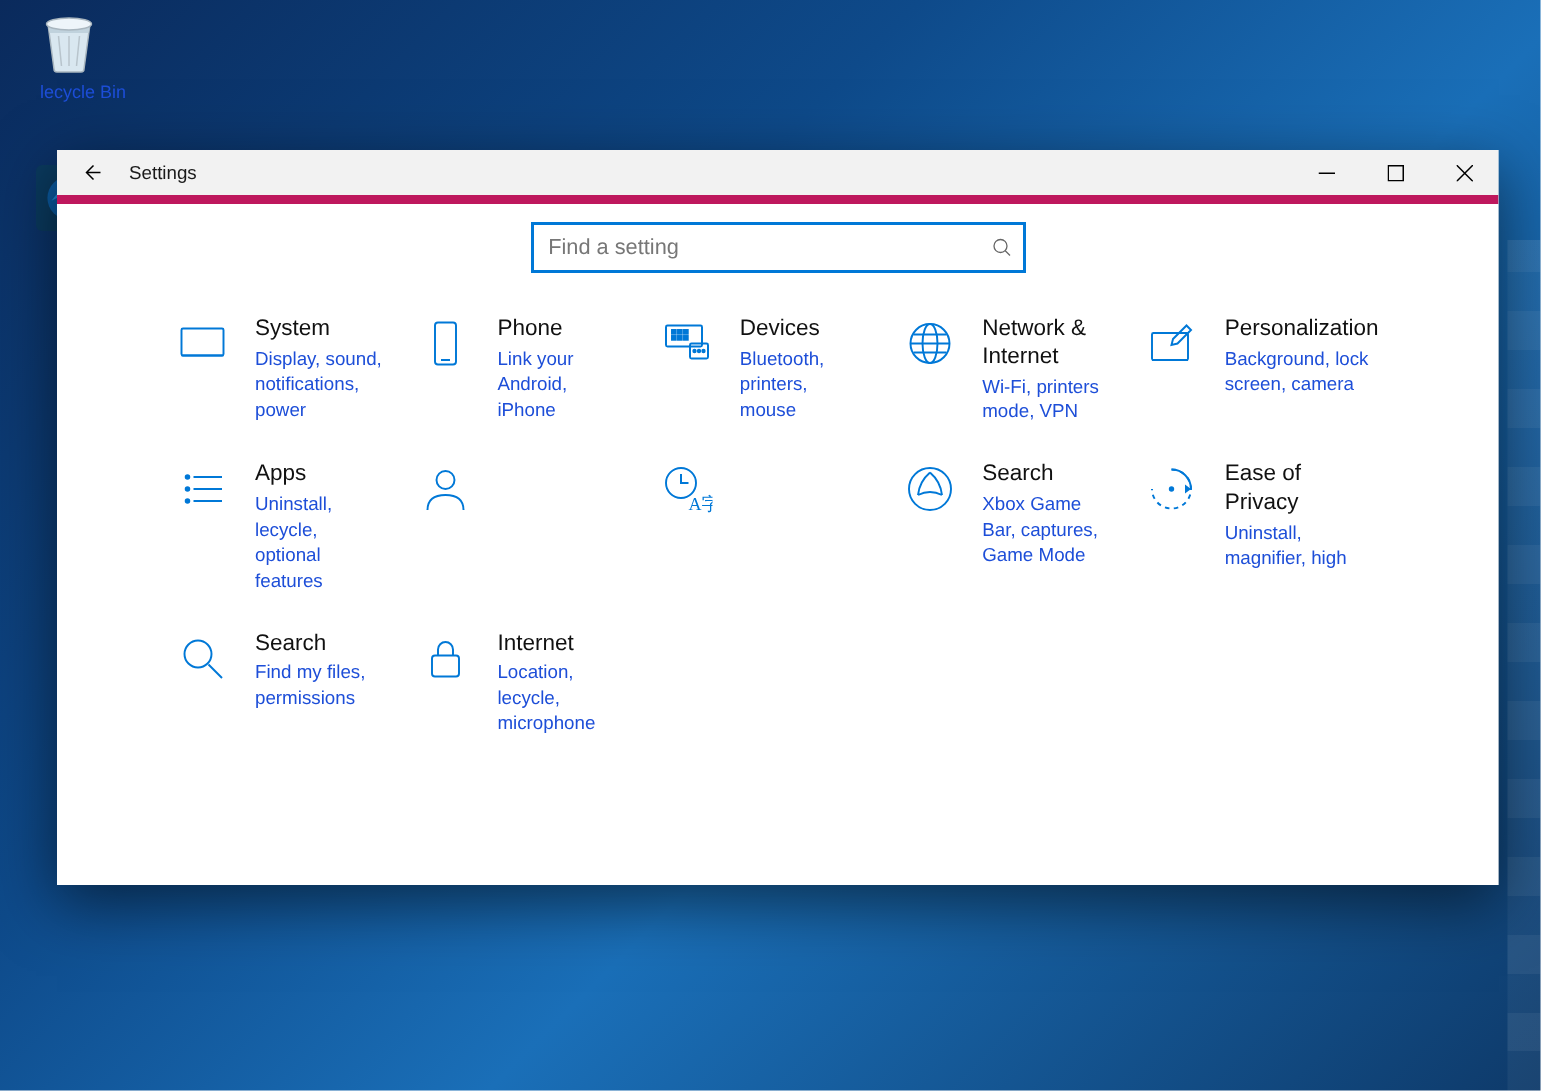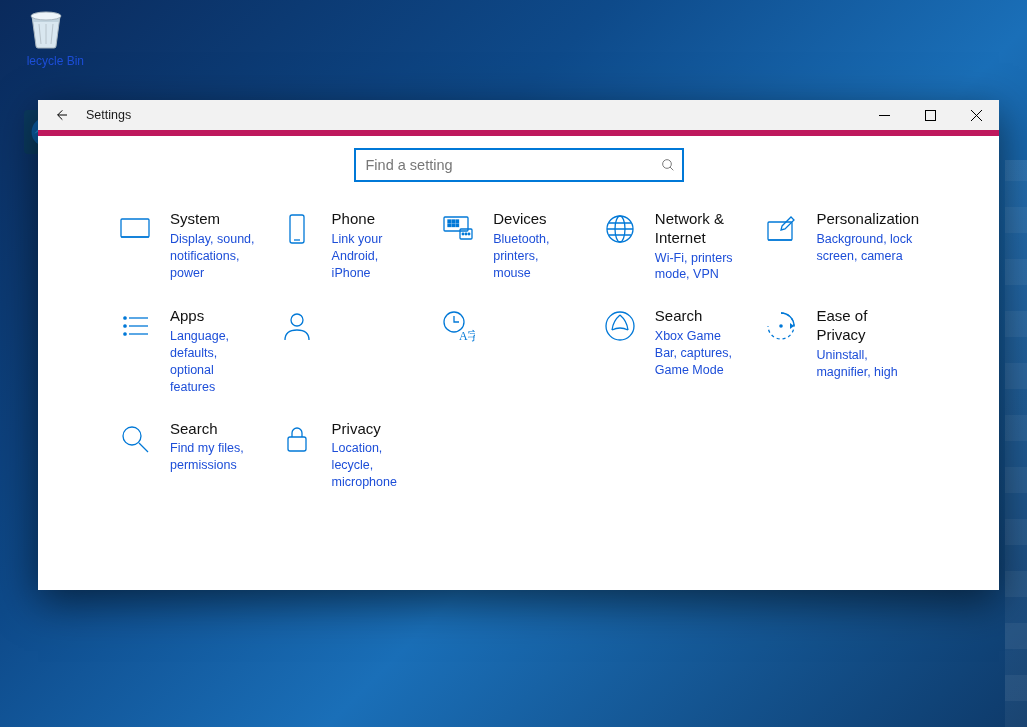--- a/index.html
+++ b/index.html
@@ -276,21 +276,21 @@
             <circle cx="7" cy="9" r="1.2" fill="#0078d7"></circle>
               <path d="M11 9 H30"></path>
             <circle cx="7" cy="17" r="1.2" fill="#0078d7"></circle>
               <path d="M11 17 H30"></path>
             <circle cx="7" cy="25" r="1.2" fill="#0078d7"></circle>
               <path d="M11 25 H30"></path>
           </svg>
         </div>
         <div class="cat-text">
           <div class="cat-title">Apps</div>
-          <div class="cat-desc">Language, defaults, optional features</div>
+          <div class="cat-desc">Uninstall, lecycle, optional features</div>
         </div>
       </div>
 
       <div class="cat">
         <div class="cat-icon">
           <svg viewBox="0 0 34 34">
             <circle cx="17" cy="11" r="6"></circle>
             <path d="M5 31 Q5 21 17 21 Q29 21 29 31"></path>
           </svg>
         </div>
@@ -348,20 +348,20 @@
       </div>
 
       <div class="cat">
         <div class="cat-icon">
           <svg viewBox="0 0 34 34">
             <rect x="8" y="15" width="18" height="14" rx="2"></rect>
             <path d="M12 15 V11 a5 5 0 0 1 10 0 V15"></path>
           </svg>
         </div>
         <div class="cat-text">
-          <div class="cat-title">Privacy</div>
+          <div class="cat-title">Internet</div>
           <div class="cat-desc">Location, lecycle, microphone</div>
         </div>
       </div>
 
     </div>
   </div>
 </div>
 
 </body></html>

